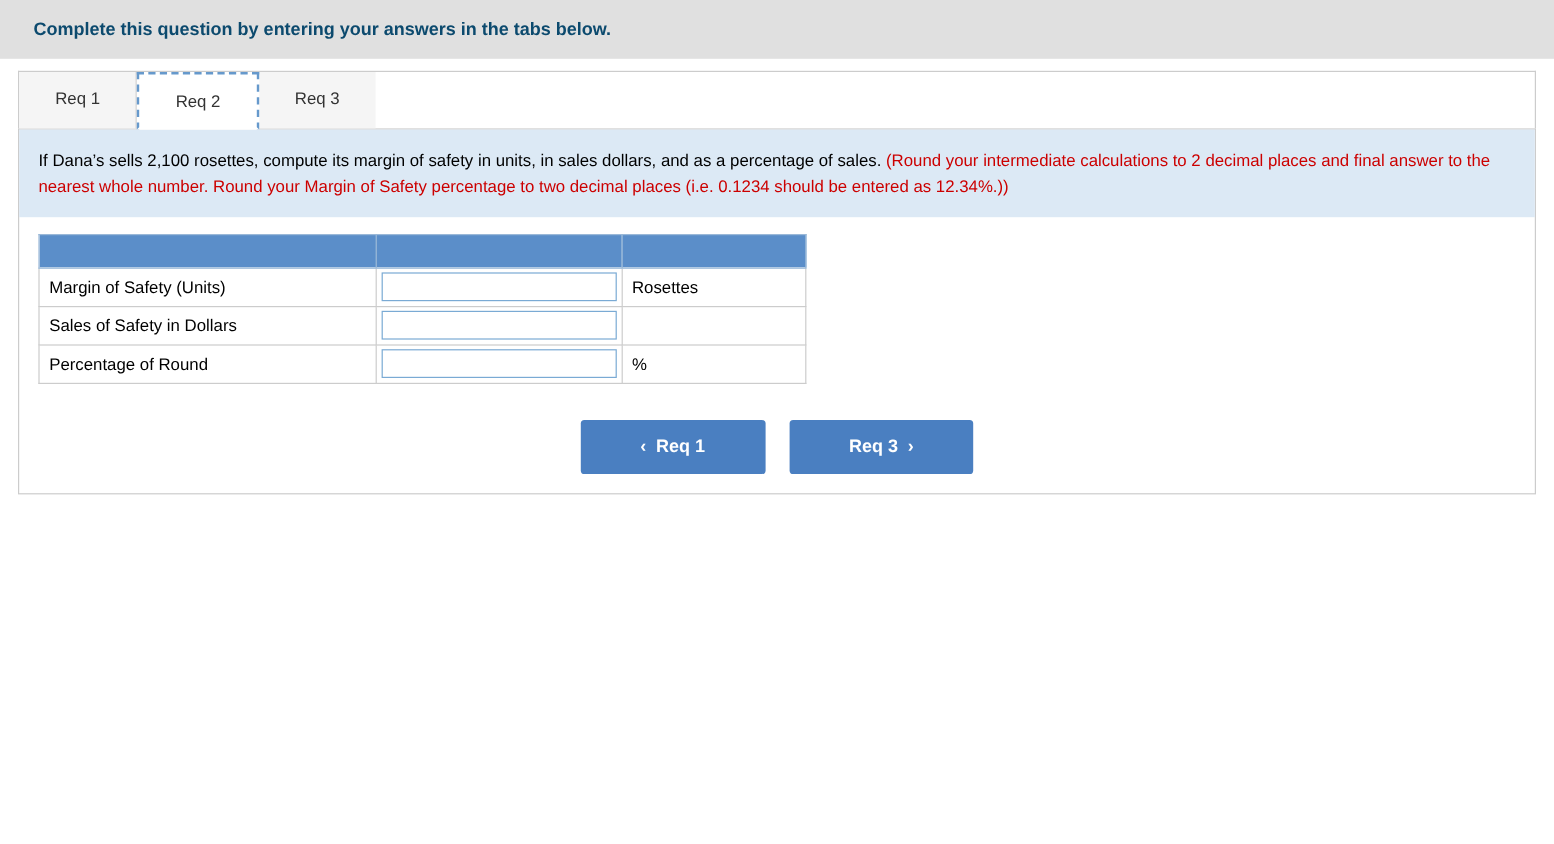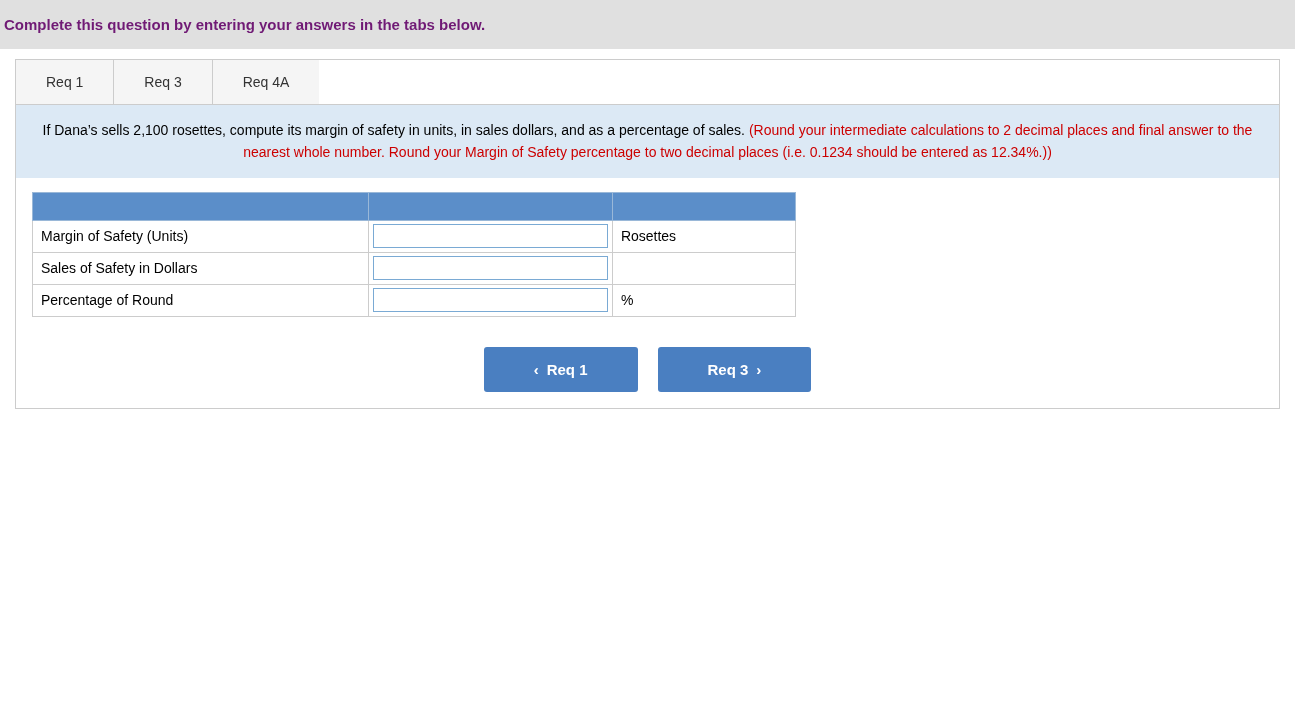--- a/index.html
+++ b/index.html
@@ -6,24 +6,24 @@
     body {
       font-family: Arial, sans-serif;
       font-size: 14px;
       background: #fff;
       width: 1295px;
       min-height: 703px;
     }
 
     .top-banner {
       background: #e0e0e0;
-      padding: 16px 4px;
+      padding: 16px 28px;
       font-weight: bold;
       font-size: 15px;
-      color: #701a75;
+      color: #0c4a6e;
     }
 
     .tabs-container {
       display: flex;
       border: 1px solid #ccc;
       border-bottom: none;
       margin: 10px 15px 0 15px;
       background: #fff;
     }
 
@@ -55,34 +55,33 @@
       border: 1px solid #ccc;
       padding: 0;
     }
 
     .instruction-box {
       background: #dce9f5;
       padding: 14px 16px;
       font-size: 14px;
       line-height: 1.6;
       color: #000;
-      text-align: center;
     }
 
     .instruction-box .red-text {
       color: #cc0000;
     }
 
     .table-section {
       padding: 14px 16px;
     }
 
     .data-table {
       border-collapse: collapse;
-      width: 764px;
+      width: 640px;
       border-radius: 23px;
     }
 
     .data-table th {
       background: #5b8ec9;
       height: 28px;
       border: 1px solid #9ab8d8;
     }
 
     .data-table td {
@@ -146,25 +145,25 @@
 <body>
 
 <div class="top-banner">
   <span>Complete this question by entering your answers in the tabs below.</span>
 </div>
 
 <div class="tabs-container">
   <div class="tab">
     <span>Req 1</span>
   </div>
+  <div class="tab active">
+    <span>Req 2</span>
+  </div>
   <div class="tab">
     <span>Req 3</span>
-  </div>
-  <div class="tab">
-    <span>Req 4A</span>
   </div>
 </div>
 
 <div class="content-area">
 
   <div class="instruction-box">
     <span>If Dana’s sells 2,100 rosettes, compute its margin of safety in units, in sales dollars, and as a percentage of sales.</span>
     <span class="red-text">(Round your intermediate calculations to 2 decimal places and final answer to the nearest whole number. Round your Margin of Safety percentage to two decimal places (i.e. 0.1234 should be entered as 12.34%.))</span>
   </div>
 

